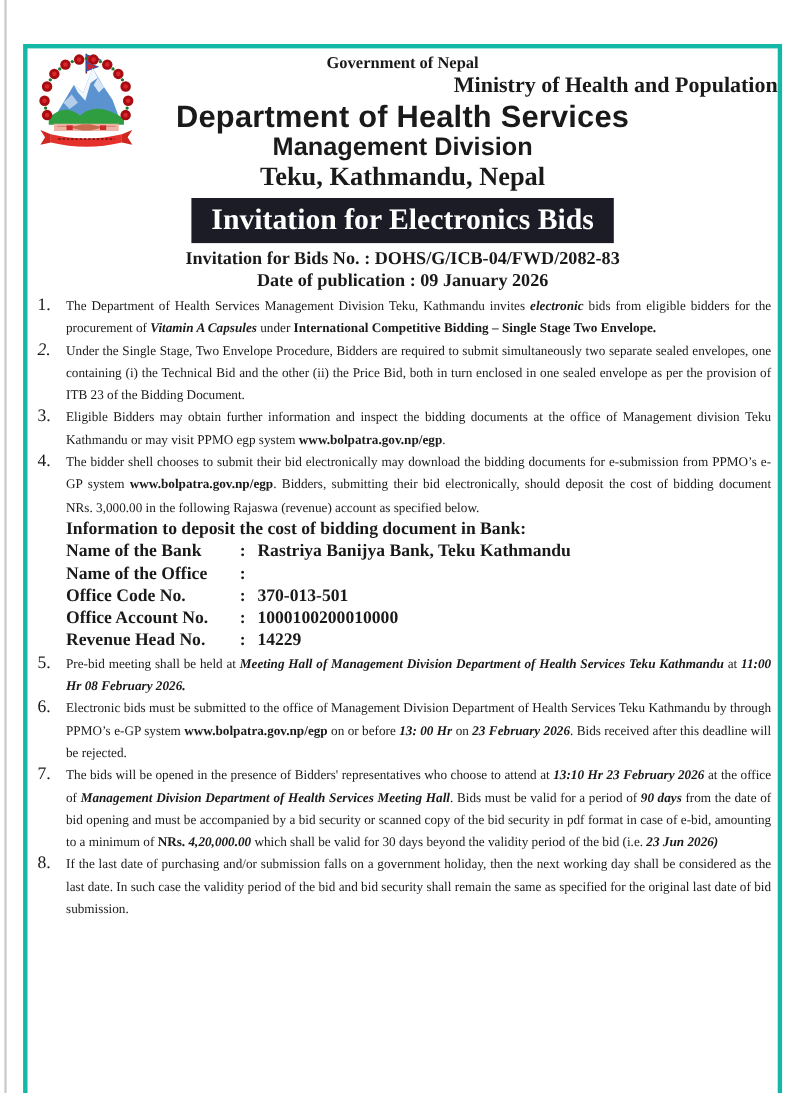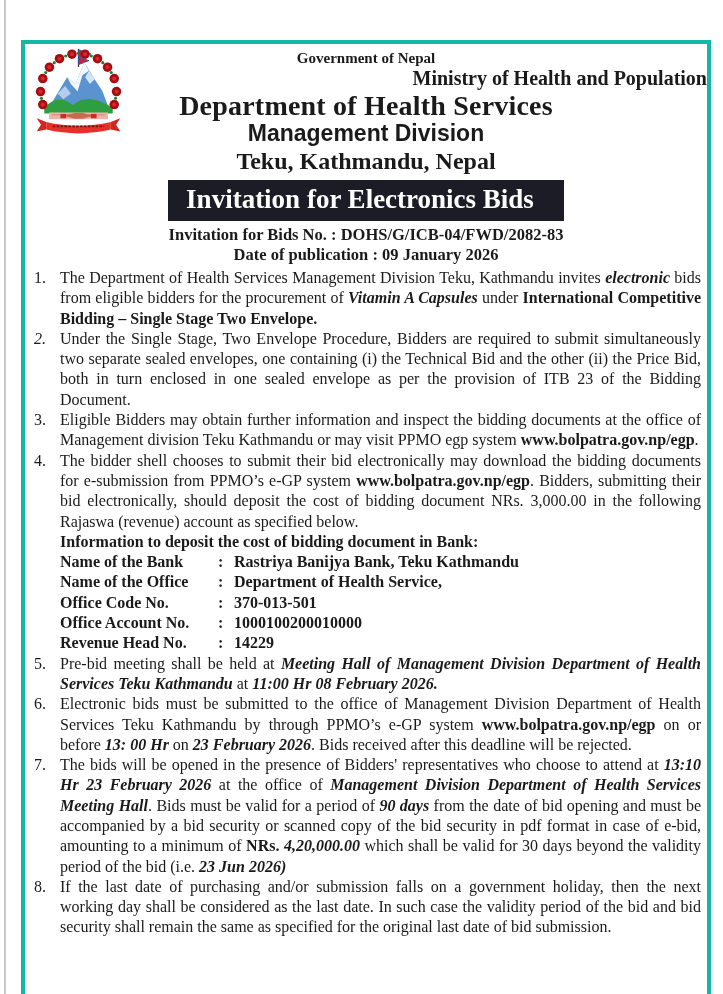--- a/index.html
+++ b/index.html
@@ -29,47 +29,47 @@
   
   .header { position: relative; text-align: center; padding-top: 5px; }
   .emblem {
     position: absolute;
     left: 5px; top: 2px;
     width: 97px; height: 95px;
   }
   .emblem svg { width: 100%; height: 100%; }
   .h-gov        { font-size: 15px; font-weight: bold; line-height: 1.2; }
   .h-ministry   { font-size: 20px; font-weight: bold; line-height: 1.15; text-align: right; }
-  .h-department { font-family: Liberation Serif, serif; font-size: 28px; font-weight: bold; line-height: 1.12; letter-spacing: 0.2px; }
+  .h-department { font-family: Liberation Sans, sans-serif; font-size: 28px; font-weight: bold; line-height: 1.12; letter-spacing: 0.2px; }
   .h-division   { font-family: "Liberation Sans", sans-serif; font-size: 23px; font-weight: bold; line-height: 1.12; }
   .h-address    { font-size: 24px; font-weight: bold; line-height: 1.2; }
   .banner-wrap  { margin-top: 4px; }
   .banner {
     display: inline-block;
     background: #1c1c27;
     color: #ffffff;
     font-size: 27px;
     font-weight: bold;
     line-height: 1.0;
-    padding: 6px 30px 8px 18px;
+    padding: 6px 18px 8px 18px;
   }
   .h-bidno { font-size: 16.5px; font-weight: bold; line-height: 1.3; margin-top: 3px; }
   .h-pub   { font-size: 16.5px; font-weight: bold; line-height: 1.25; }
   
   .items { padding: 2px 6px 0 7px; }
   .item  { display: flex; }
   .item .num {
     flex: 0 0 28px;
     font-size: 16px;
     line-height: 20.3px;
     padding-left: 2px;
   }
   .item .itext {
     flex: 1;
-    font-size: 16px;
+    font-size: 12px;
     line-height: 20.3px;
     text-align: justify;
   }
   .seg-b { font-weight: bold; }
   .seg-i { font-style: italic; }
   
   .bank-body { flex: 1; font-size: 16px; line-height: 20.3px; font-weight: bold; }
   .bank-heading { font-weight: bold; }
   .bank-row   { display: flex; }
   .bank-label { flex: 0 0 158px; }
@@ -196,21 +196,20 @@
       <div class="bank-body">
         <div class="bank-heading">Information to deposit the cost of bidding document in Bank:</div>
         <div class="bank-row">
           <span class="bank-label">Name of the Bank</span>
           <span class="bank-sep">:</span>
           <span class="bank-value">Rastriya Banijya Bank, Teku Kathmandu</span>
         </div>
         <div class="bank-row">
           <span class="bank-label">Name of the Office</span>
           <span class="bank-sep">:</span>
-          <span class="bank-value">Department of Health Service,</span>
         </div>
         <div class="bank-row">
           <span class="bank-label">Office Code No.</span>
           <span class="bank-sep">:</span>
           <span class="bank-value">370-013-501</span>
         </div>
         <div class="bank-row">
           <span class="bank-label">Office Account No.</span>
           <span class="bank-sep">:</span>
           <span class="bank-value">1000100200010000</span>

